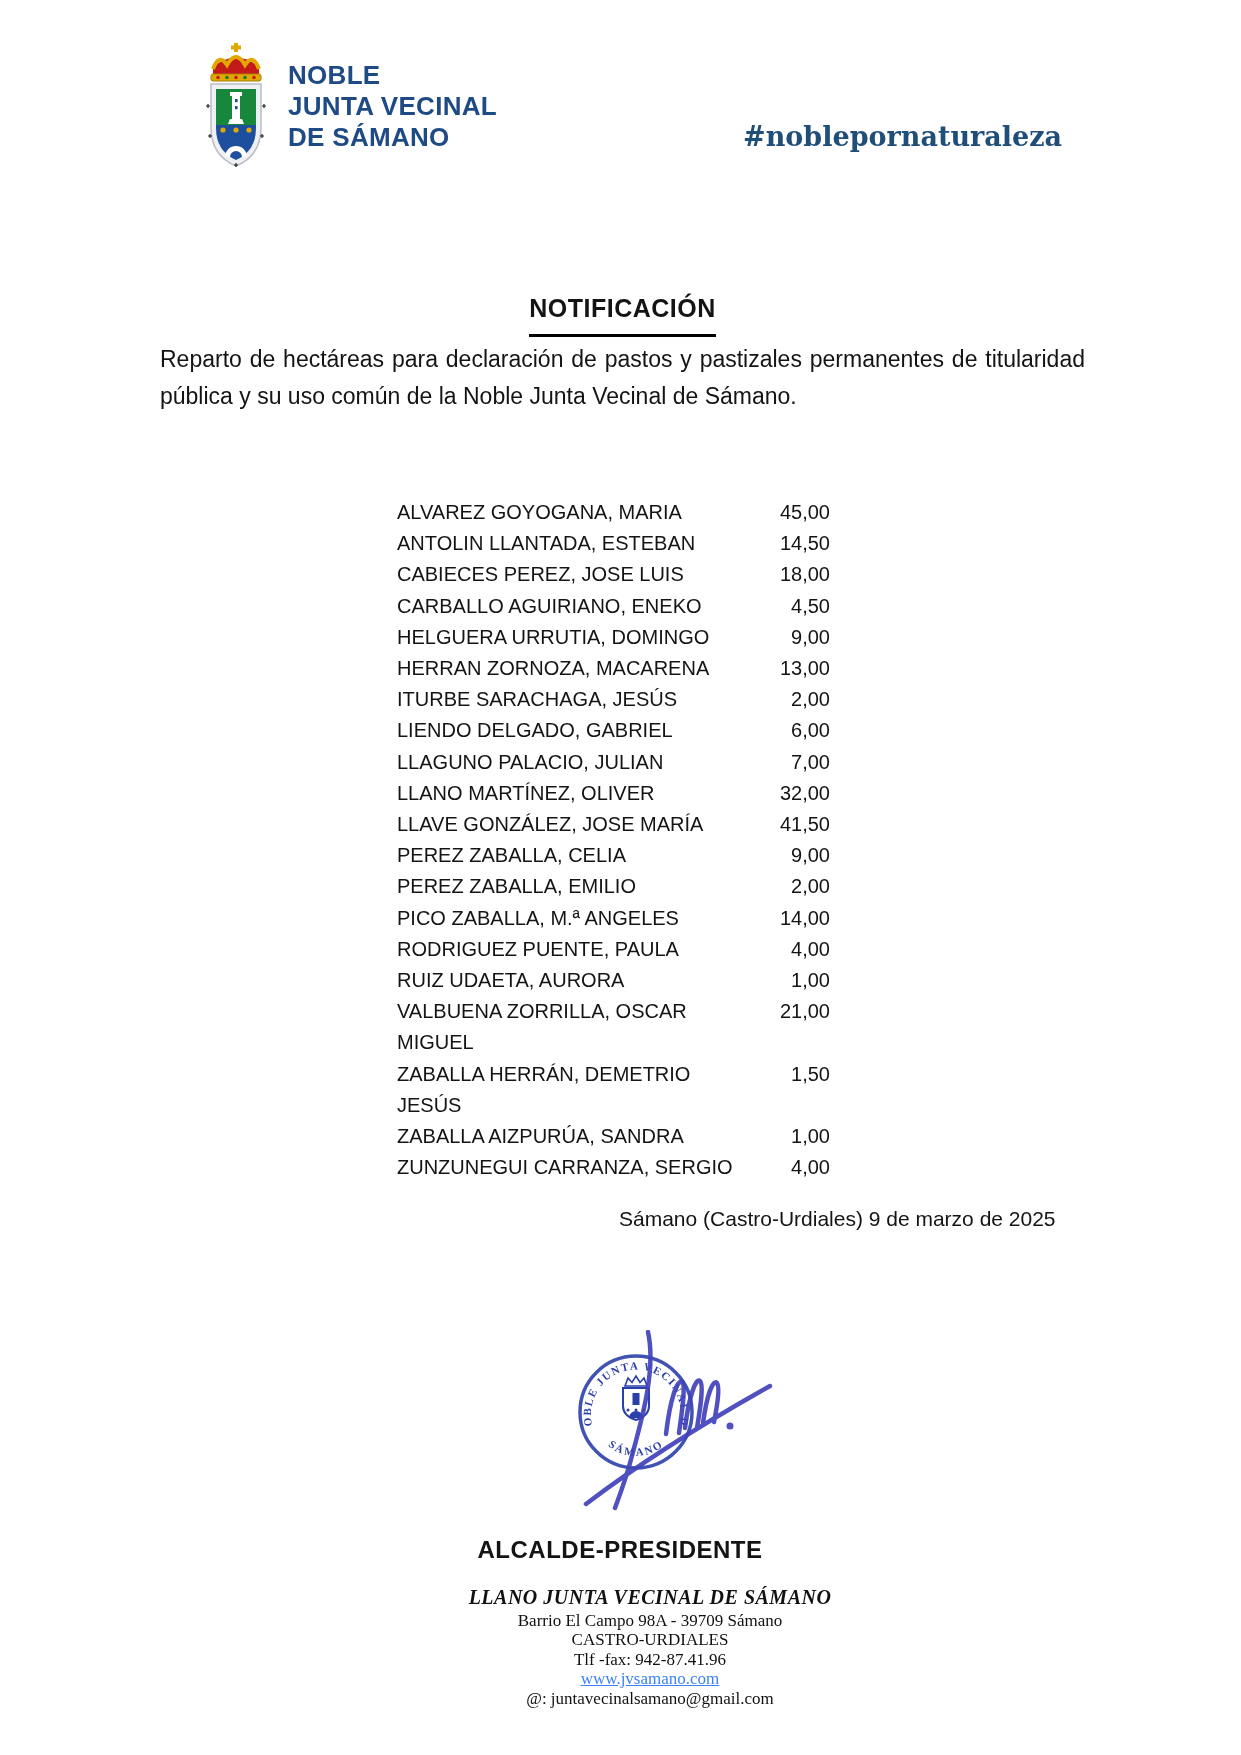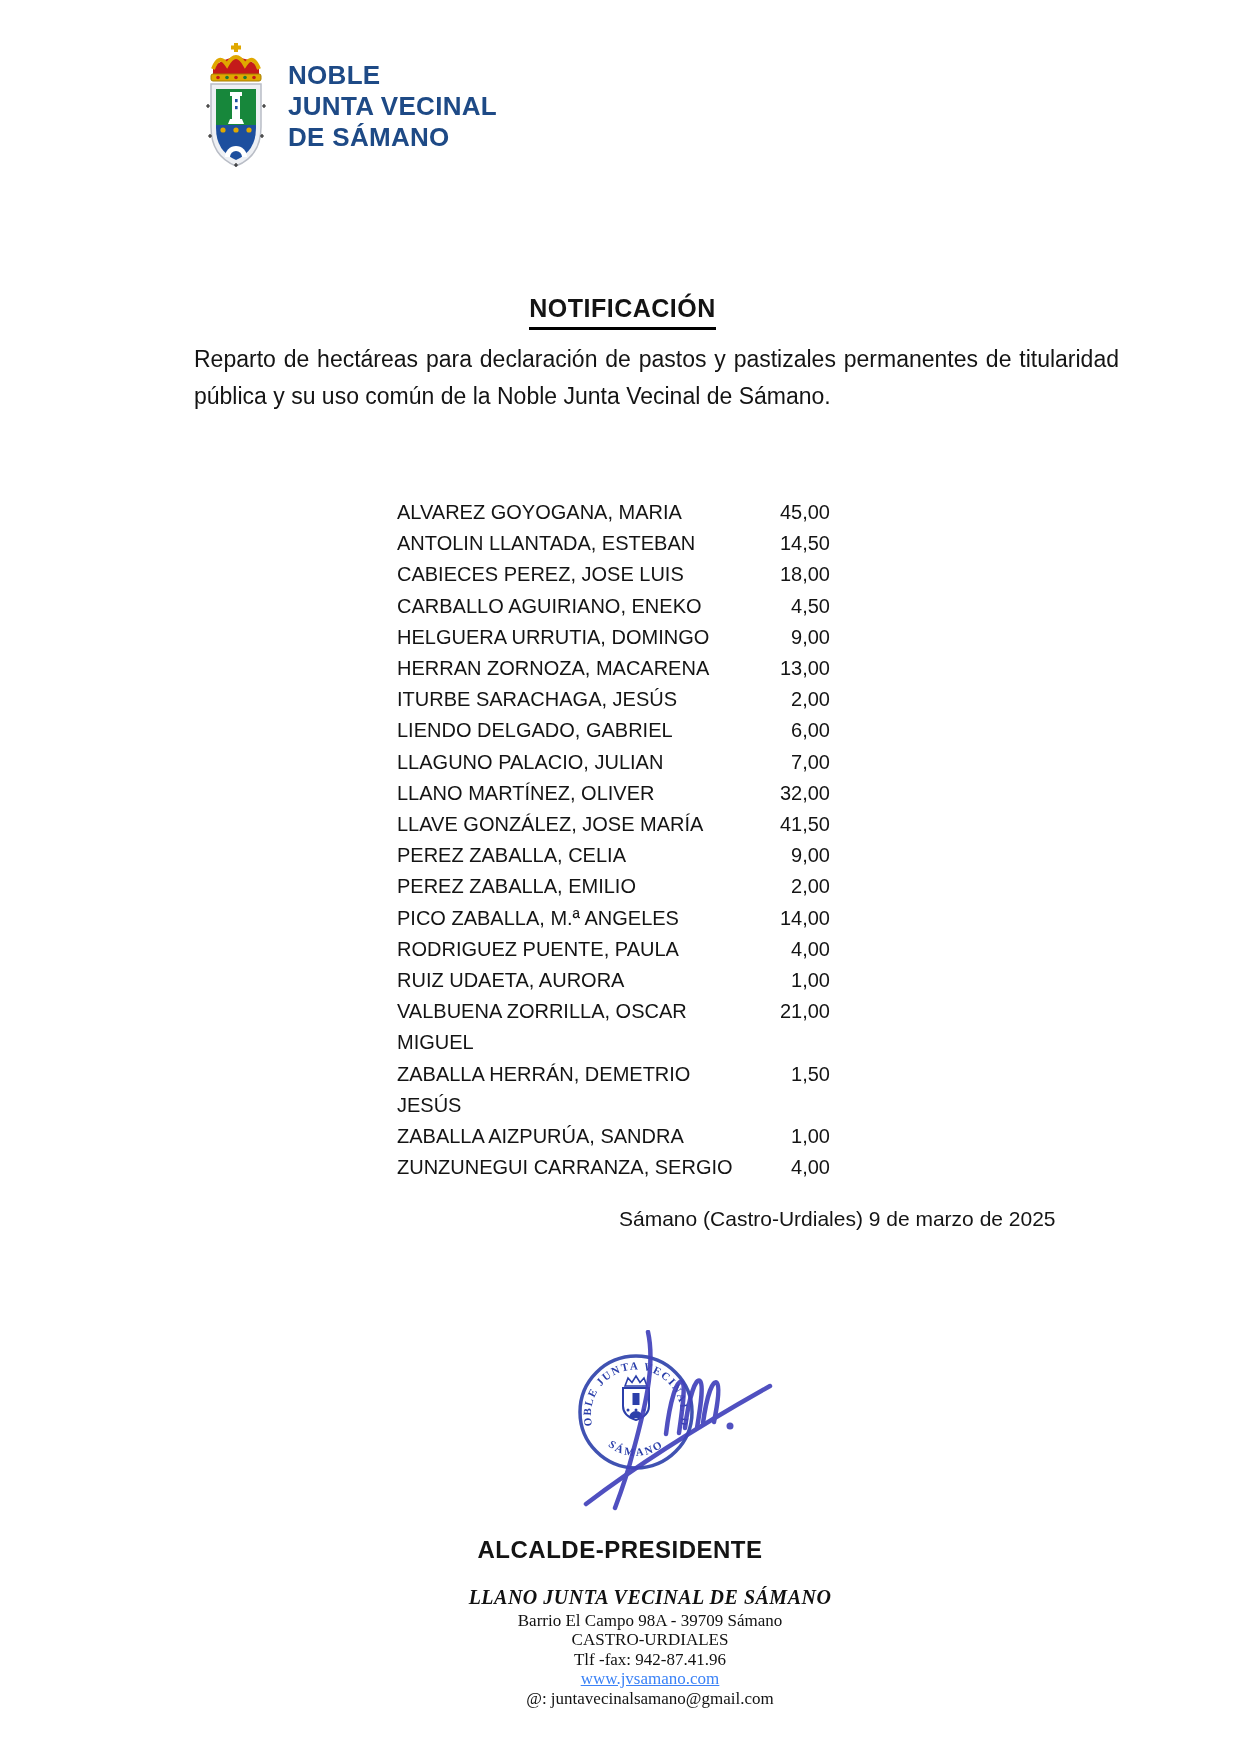--- a/index.html
+++ b/index.html
@@ -19,25 +19,25 @@
   .hashtag {
     position:absolute; top:121px; right:179px;
     font-family:"DejaVu Serif", serif; font-weight:bold;
     font-size:27px; color:#1f4e79;
   }
   
   .salutation { position:absolute; left:160px; top:222px; font-size:23px; }
   .title-wrap { position:absolute; left:160px; top:294px; width:925px; text-align:center; }
   .doc-title {
     display:inline-block; font-weight:bold; font-size:25px; letter-spacing:0.5px;
-    border-bottom:3px solid #000; padding-bottom:4px;
+    border-bottom:3px solid #000; padding-bottom:11px;
   }
   .body-par {
     position:absolute; left:160px; top:341px; width:925px;
-    font-size:23px; line-height:37px; text-align:justify;margin-left:34px;
+    font-size:23px; line-height:37px; text-align:justify;
   }
   
   .alloc {
     position:absolute; left:397px; top:497px; width:433px;
     font-size:20px; line-height:31.2px;
   }
   .alloc-row { display:flex; justify-content:space-between; }
   .alloc-row .val { text-align:center;margin-left:35px; }
   
   .date-line { position:absolute; left:619px; top:1207px; font-size:21px; }
@@ -103,20 +103,21 @@
       </g>
     </g>
   </svg>
 
   <div class="logo-text">
     <div>NOBLE</div>
     <div>JUNTA VECINAL</div>
     <div>DE SÁMANO</div>
   </div>
 
+  <div class="hashtag">#noblepornaturaleza</div>
 
 
   <div class="title-wrap">
     <span class="doc-title">NOTIFICACIÓN</span>
   </div>
 
   <div class="body-par">Reparto de hectáreas para declaración de pastos y pastizales permanentes de titularidad pública y su uso común de la Noble Junta Vecinal de Sámano.</div>
 
   <div class="alloc">
 

